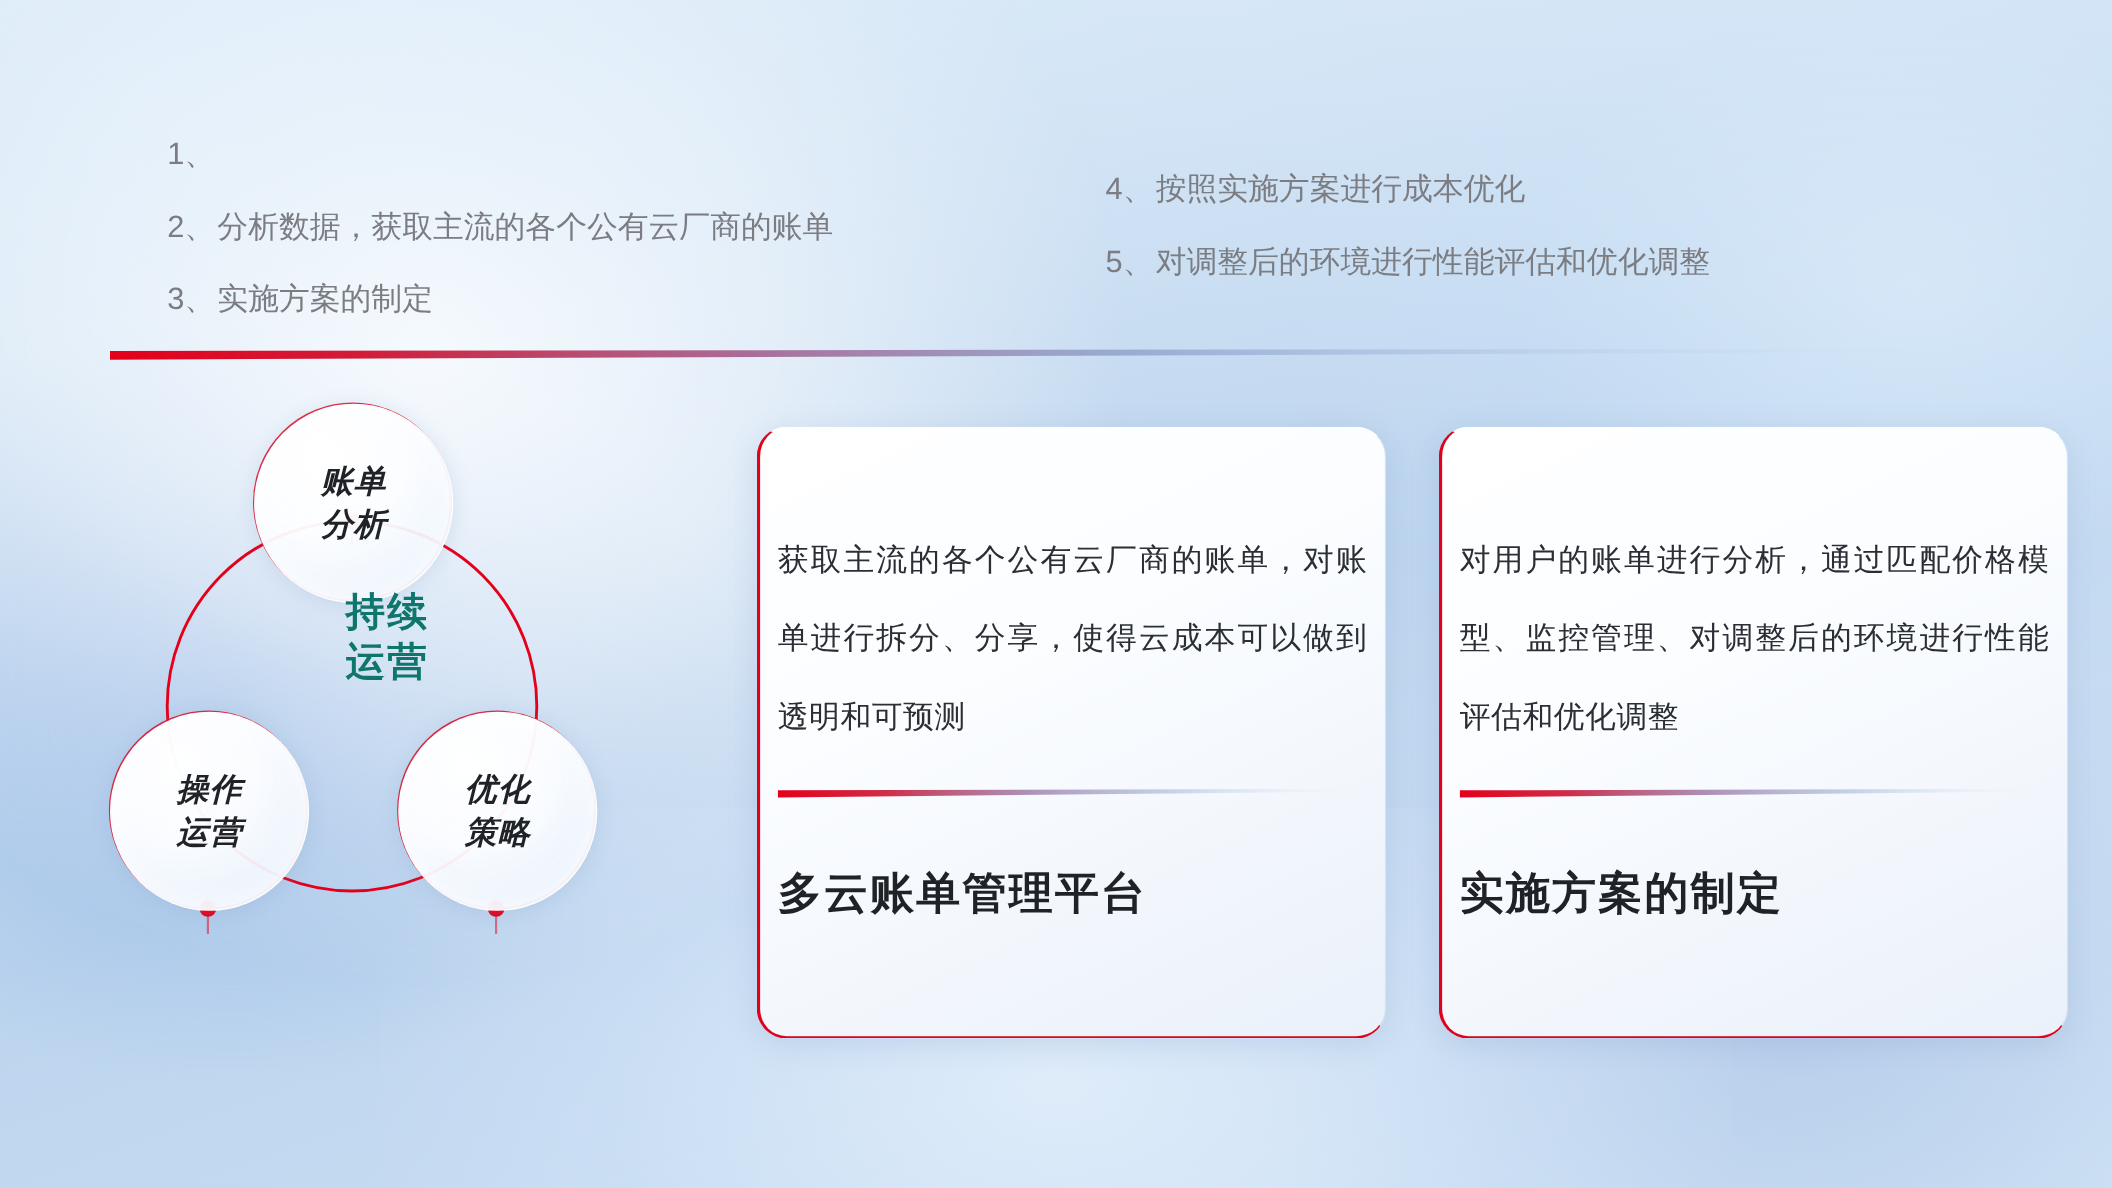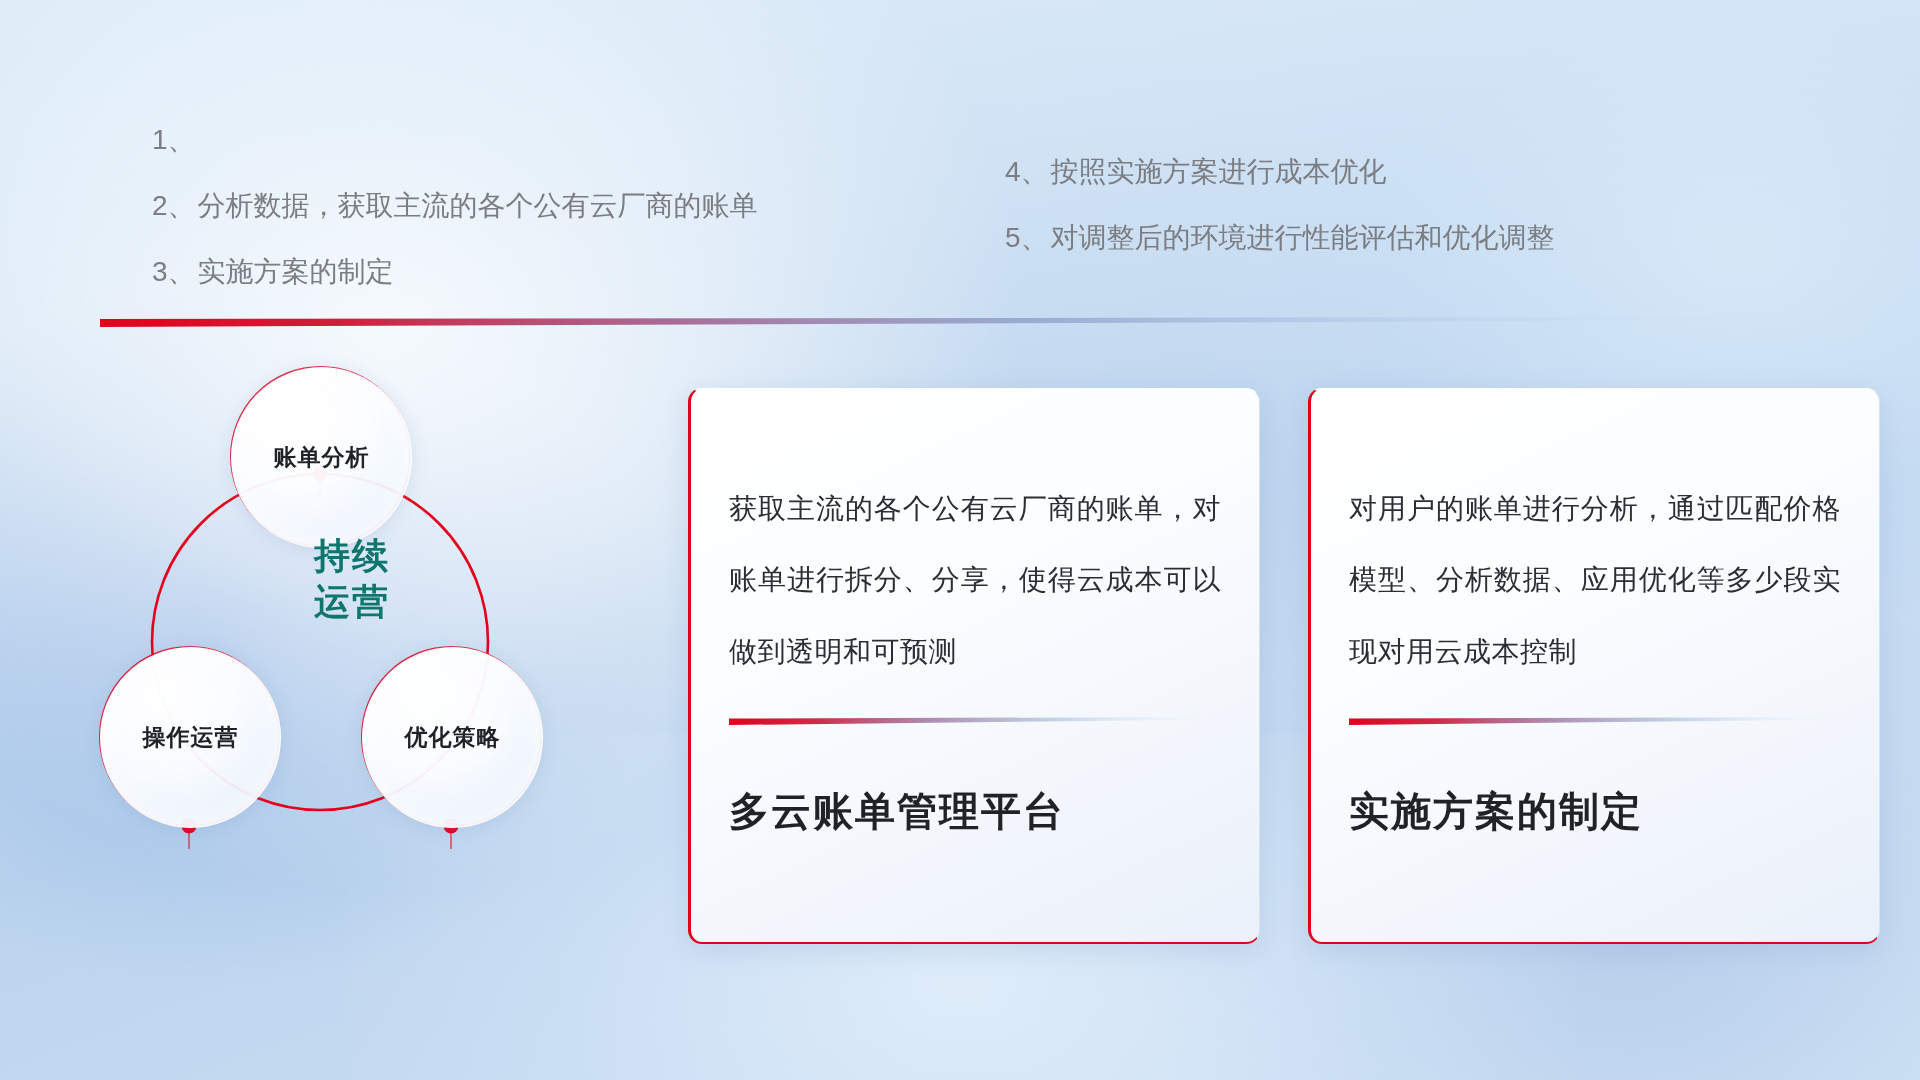--- a/index.html
+++ b/index.html
@@ -56,48 +56,48 @@
   }
 
   
   #venn{position:absolute;left:100px;top:355px;width:520px;height:600px;z-index:6;}
   .vcircle{
     position:absolute;border-radius:50%;
     background:
       radial-gradient(circle at 34% 26%,rgba(255,255,255,.99) 0%,rgba(252,253,255,.96) 40%,rgba(238,245,253,.93) 78%,rgba(230,240,252,.90) 100%);
     border:1px solid rgba(255,255,255,.95);
     box-shadow:0 2px 18px rgba(120,150,190,.22), inset 0 0 26px rgba(255,255,255,.85);
-    display:flex;flex-direction:row;align-items:center;justify-content:center;
-    color:#1f2226;font-weight:bold;font-size:23px;line-height:1.34;letter-spacing:1px;
+    display:flex;flex-direction:column;align-items:center;justify-content:center;
+    color:#1f2226;font-weight:bold;font-size:29px;line-height:1.34;letter-spacing:1px;font-style:italic;
   }
   #circle-top{left:131px;top:12px;width:179px;height:179px;}
   #circle-bl{left:0px;top:292px;width:179px;height:179px;}
   #circle-br{left:262px;top:292px;width:179px;height:179px;}
   .vcircle span{display:block;}
 
   #ring-svg{position:absolute;left:0;top:0;width:520px;height:600px;overflow:visible;}
   #center-label{
     position:absolute;left:162px;top:178px;width:180px;
     text-align:center;color:#0f766e;font-weight:bold;font-size:36px;line-height:1.28;
     letter-spacing:2px;z-index:3;
   }
   #center-label span{display:block;}
 
   
   .card{
     position:absolute;top:388px;width:572px;height:556px;z-index:6;
-    border-radius:14px;
+    border-radius:27px;
     background:linear-gradient(155deg,#ffffff 0%,#fbfdff 38%,#f2f6fc 72%,#eaf1fa 100%);
     box-shadow:0 6px 26px rgba(110,140,185,.20);
     border-left:3px solid #e4001b;
     border-bottom:2px solid #e4001b;
     border-top:1px solid rgba(255,255,255,.9);
     border-right:1px solid rgba(210,224,240,.9);
     box-sizing:border-box;
-    padding:0 38px;
+    padding:0 16px;
     display:flex;flex-direction:column;
   }
   #card-1{left:688px;}
   #card-2{left:1308px;}
   .card-body{
     margin-top:84px;
     font-size:28px;line-height:2.55;color:#2b2f35;
     letter-spacing:.5px;
     text-align:justify;
   }
@@ -209,21 +209,21 @@
         <stop offset="0.88" stop-color="#cbdcee" stop-opacity=".18"></stop>
         <stop offset="1" stop-color="#eef4fb" stop-opacity="0"></stop>
       </linearGradient>
     </defs>
     <polygon points="0,1.5 496,0 496,2.5 0,8" fill="url(#cardGrad1)"></polygon>
   </svg>
   <div class="card-title">多云账单管理平台</div>
 </div>
 
 <div class="card" id="card-2">
-  <div class="card-body">对用户的账单进行分析，通过匹配价格模型、分析数据、应用优化等多少段实现对用云成本控制</div>
+  <div class="card-body">对用户的账单进行分析，通过匹配价格模型、监控管理、对调整后的环境进行性能评估和优化调整</div>
   <svg class="card-rule" viewBox="0 0 496 9" preserveAspectRatio="none">
     <defs>
       <linearGradient id="cardGrad2" x1="0" y1="0" x2="1" y2="0">
         <stop offset="0" stop-color="#e4001b" stop-opacity="1"></stop>
         <stop offset="0.18" stop-color="#cc1a38" stop-opacity=".92"></stop>
         <stop offset="0.42" stop-color="#8f6296" stop-opacity=".70"></stop>
         <stop offset="0.66" stop-color="#8aa6cf" stop-opacity=".48"></stop>
         <stop offset="0.88" stop-color="#cbdcee" stop-opacity=".18"></stop>
         <stop offset="1" stop-color="#eef4fb" stop-opacity="0"></stop>
       </linearGradient>

